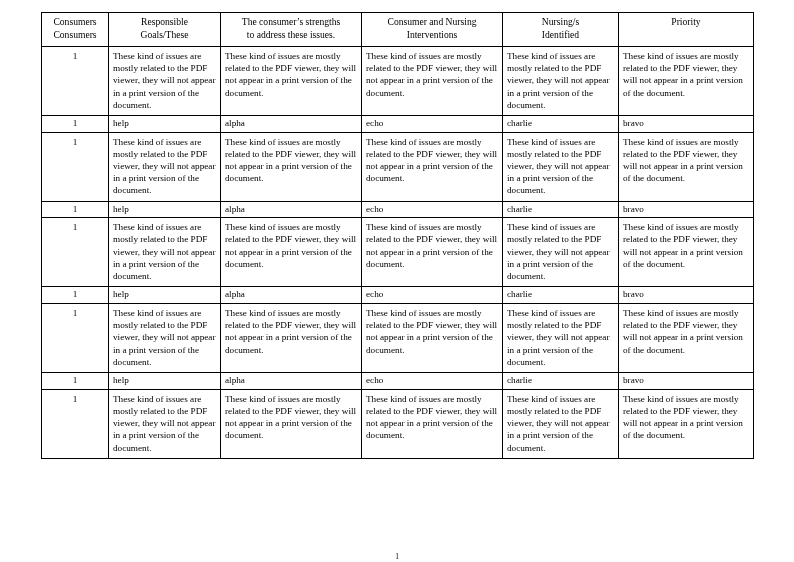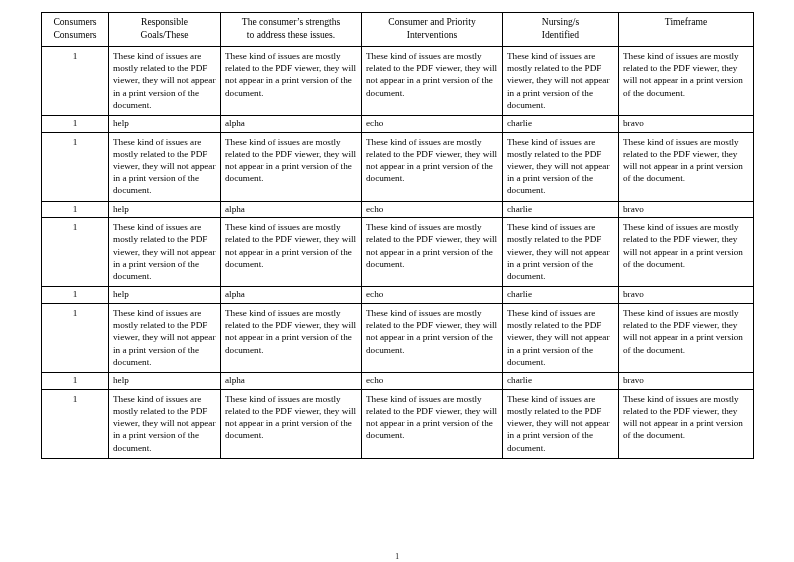--- a/index.html
+++ b/index.html
@@ -97,29 +97,29 @@
           </th>
           <th>
             <div>Responsible</div>
             <div>Goals/These</div>
           </th>
           <th>
             <div>The consumer’s strengths</div>
             <div>to address these issues.</div>
           </th>
           <th>
-            <div>Consumer and Priority</div>
+            <div>Consumer and Nursing</div>
             <div>Interventions</div>
           </th>
           <th>
             <div>Nursing/s</div>
             <div>Identified</div>
           </th>
           <th>
-            <div>Timeframe</div>
+            <div>Priority</div>
           </th>
         </tr>
     </thead>
     <tbody>
         <tr>
           <td class="prio">1</td>
           <td>These kind of issues are mostly related to the PDF viewer, they will not appear in a print version of the document.</td>
           <td>These kind of issues are mostly related to the PDF viewer, they will not appear in a print version of the document.</td>
           <td>These kind of issues are mostly related to the PDF viewer, they will not appear in a print version of the document.</td>
           <td>These kind of issues are mostly related to the PDF viewer, they will not appear in a print version of the document.</td>

